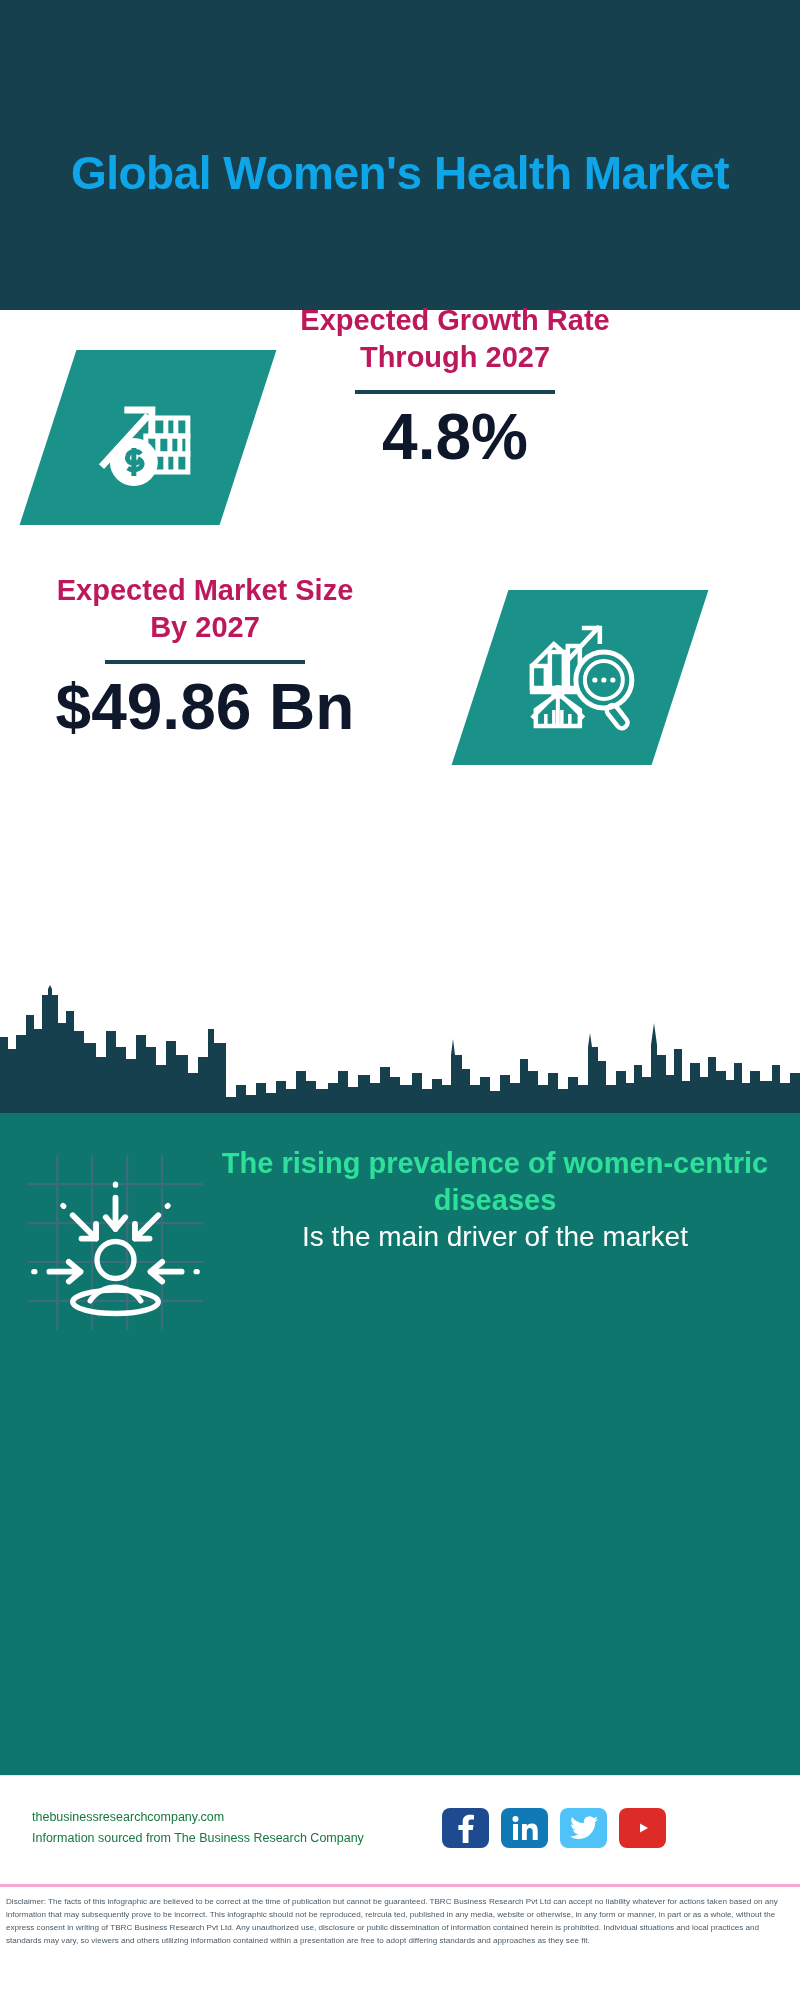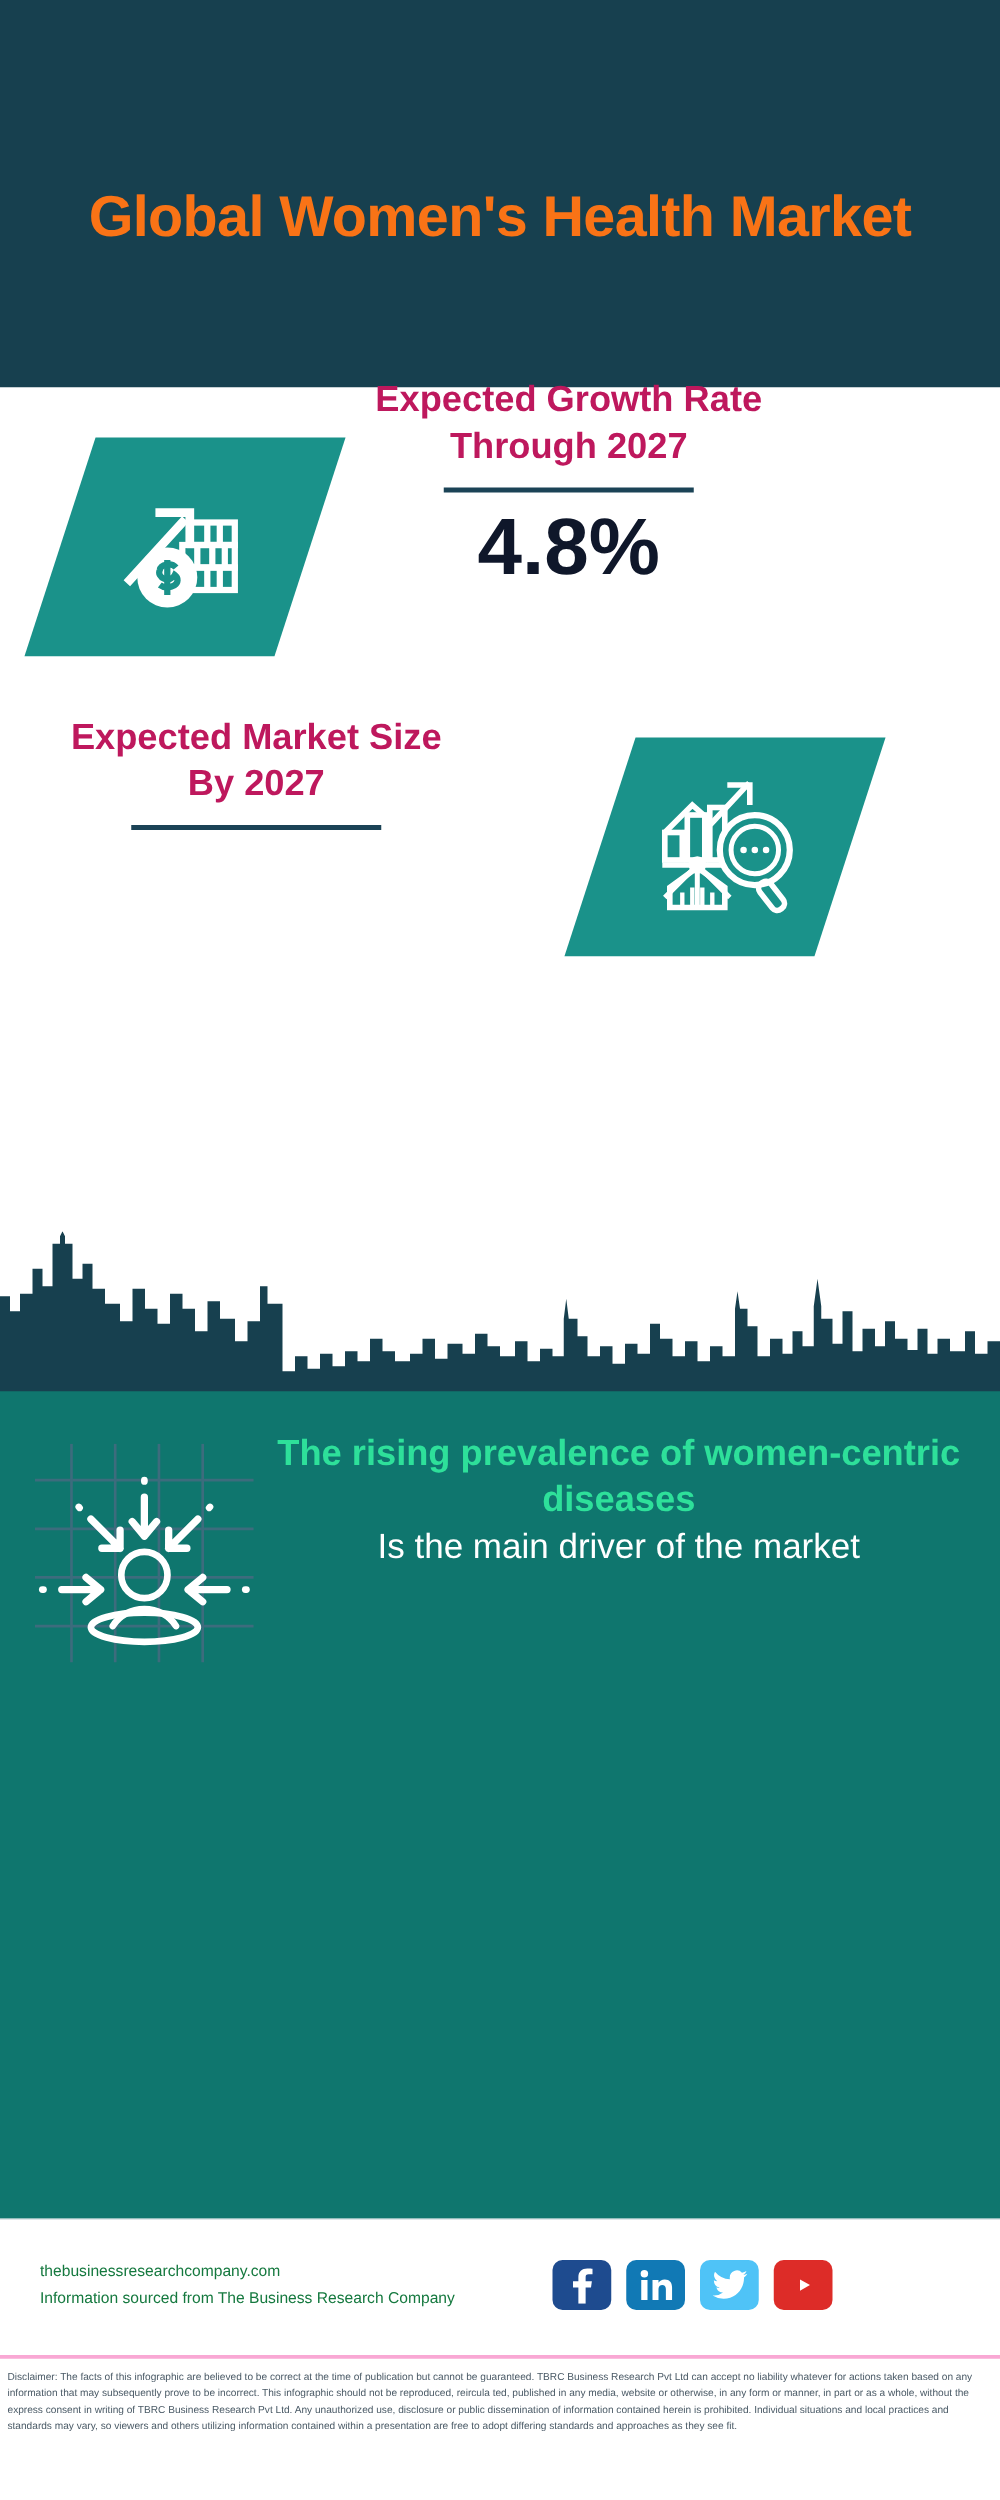--- a/index.html
+++ b/index.html
@@ -13,21 +13,21 @@
   }
   .page { position:relative; width:800px; height:2000px; background:#ffffff; }
 
   
   .header {
     position:absolute; top:0; left:0; width:800px; height:310px;
     background:#17404f;
     display:flex; align-items:center; justify-content:center;
   }
   .header-title {
-    color:#f97316;
+    color:#0ea5e9;
     font-size:46px;
     font-weight:bold;
     line-height:1.15;
     text-align:center;
     letter-spacing:-0.5px;
     width:700px;
     padding-top:36px;
   }
 
   
@@ -141,20 +141,21 @@
 
     <div class="stat-text text1">
       <div class="stat-label">Expected Growth Rate Through 2027</div>
       <div class="stat-rule"></div>
       <div class="stat-value">4.8%</div>
     </div>
 
     <div class="stat-text text2">
       <div class="stat-label">Expected Market Size By 2027</div>
       <div class="stat-rule"></div>
+      <div class="stat-value">$49.86 Bn</div>
     </div>
 
     <div class="para icon2">
       <svg width="120" height="120" viewBox="0 0 120 120" fill="none" stroke="#ffffff" stroke-width="4.5">
         <path d="M14 46 L34 26 L50 40 L78 10" stroke-linecap="square"></path>
         <path d="M62 10 L80 10 L80 26"></path>
         <rect x="12" y="48" width="14" height="22"></rect>
         <rect x="30" y="34" width="14" height="36"></rect>
         <rect x="48" y="28" width="12" height="42"></rect>
         <path d="M10 74 L66 74"></path>

